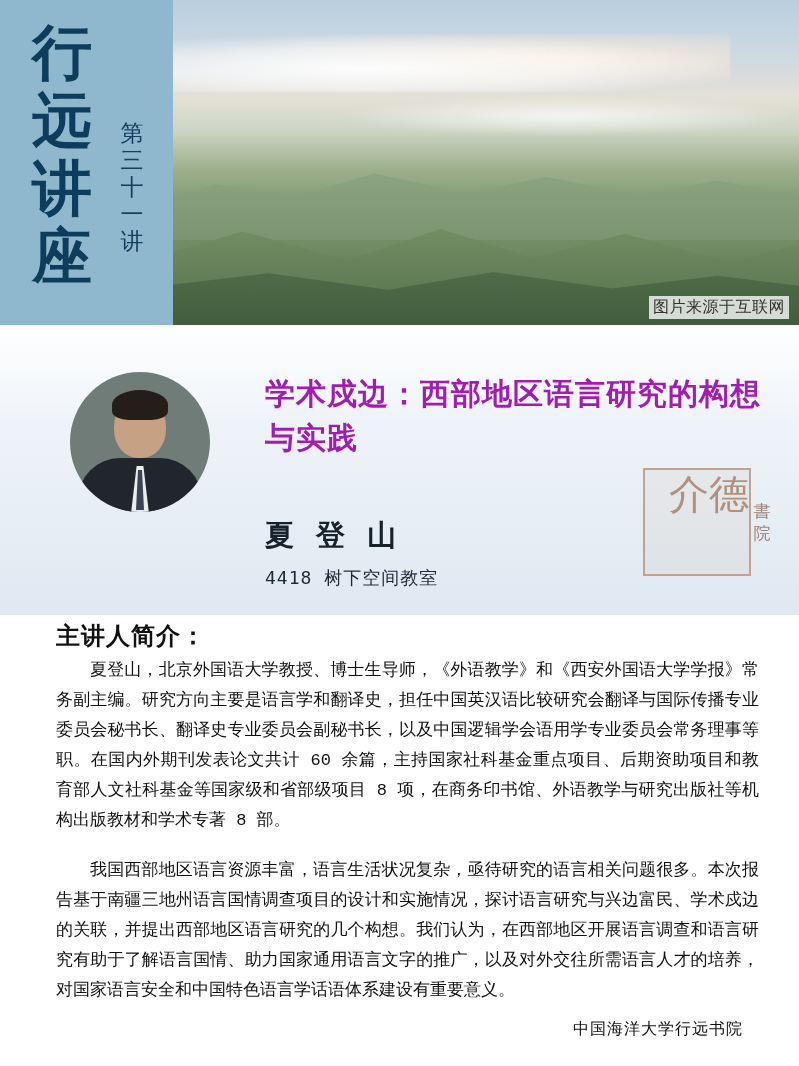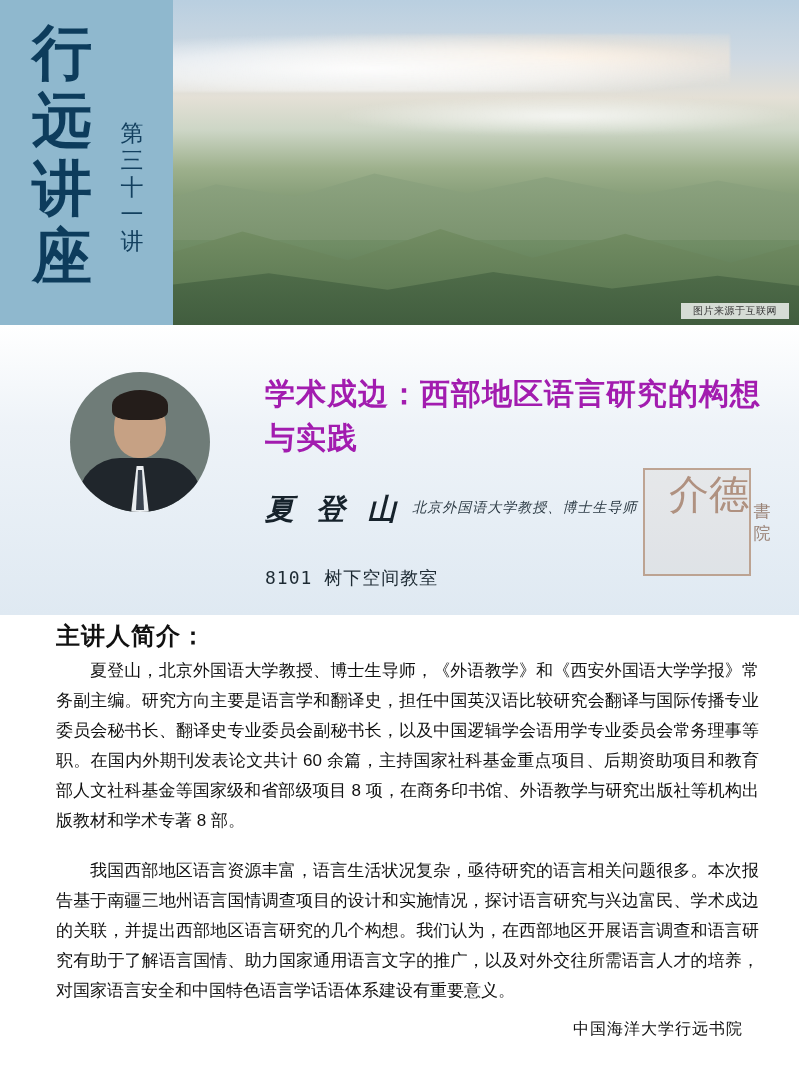--- a/index.html
+++ b/index.html
@@ -53,22 +53,22 @@
   .ridge3{
     position:absolute;left:150px;top:262px;width:660px;height:63px;
     background:linear-gradient(180deg,#4f6c49 0%, #3f5b3d 100%);
     clip-path:polygon(0% 40%, 18% 18%, 36% 44%, 52% 16%, 70% 42%, 86% 22%, 100% 40%, 100% 100%, 0% 100%);
     opacity:.9;
   }
   .hero-credit{
     position:absolute;right:10px;bottom:6px;
     background:rgba(255,255,255,.78);
     color:#333;
-    font-size:10px;
-    padding:1px 12px;
+    font-size:16px;
+    padding:1px 4px;
     letter-spacing:.5px;
   }
 
   
   .title-panel{
     position:absolute;top:0;left:0;
     width:173px;height:325px;
     background:#8fb8ce;
   }
   .title-main{
@@ -136,22 +136,22 @@
   .lecture-title{
     position:absolute;left:265px;top:372px;width:500px;
     color:#a21caf;
     font-family:"DejaVu Serif", serif;
     font-size:30px;
     line-height:44px;
     font-weight:bold;
     letter-spacing:1px;
   }
   .speaker-row{
-    position:absolute;left:265px;top:490px;width:520px;
-    display:flex;align-items:center;gap:10px;font-style:italic;
+    position:absolute;left:265px;top:516px;width:520px;
+    display:flex;align-items:flex-start;gap:10px;
   }
   .speaker-name{
     color:#16222b;
     font-family:"DejaVu Serif", serif;
     font-size:29px;
     letter-spacing:6px;
     font-weight:bold;
   }
   .speaker-affil{
     color:#2d3b45;
@@ -205,21 +205,21 @@
     color:#111;
     font-family:"DejaVu Serif", serif;
     font-size:24px;
     font-weight:bold;
     letter-spacing:1px;
     margin-left:56px;
     margin-bottom:4px;
   }
   .section-body{
     color:#111;
-    font-family:Liberation Sans, sans-serif;
+    font-family:Liberation Mono, monospace;
     font-size:17px;
     line-height:30px;
     text-align:justify;
     text-justify:inter-ideograph;
     margin:0 40px 0 56px;
     text-indent:34px;
   }
   .gap{height:16px;}
   .footer{
     position:absolute;left:0;bottom:26px;width:799px;
@@ -271,24 +271,23 @@
     <div class="shirt"></div>
     <div class="tie"></div>
     <div class="face"></div>
     <div class="hair"></div>
   </div>
 
   <div class="lecture-title">学术戍边：西部地区语言研究的构想与实践</div>
 
   <div class="speaker-row">
     <div class="speaker-name">夏 登 山</div>
-    <div class="speaker-affil">北京外国语大学教授、博士生导师</div>
-  </div>
-
-  <div class="meta-line meta-place">8101 树下空间教室</div>
+  </div>
+
+  <div class="meta-line meta-place">4418 树下空间教室</div>
 
   <div class="seal">介德</div>
   <div class="seal-side">
     <span>書</span>
     <span>院</span>
   </div>
 
   <div class="body-wrap">
     <div class="section">
       <div class="section-title">主讲人简介：</div>

